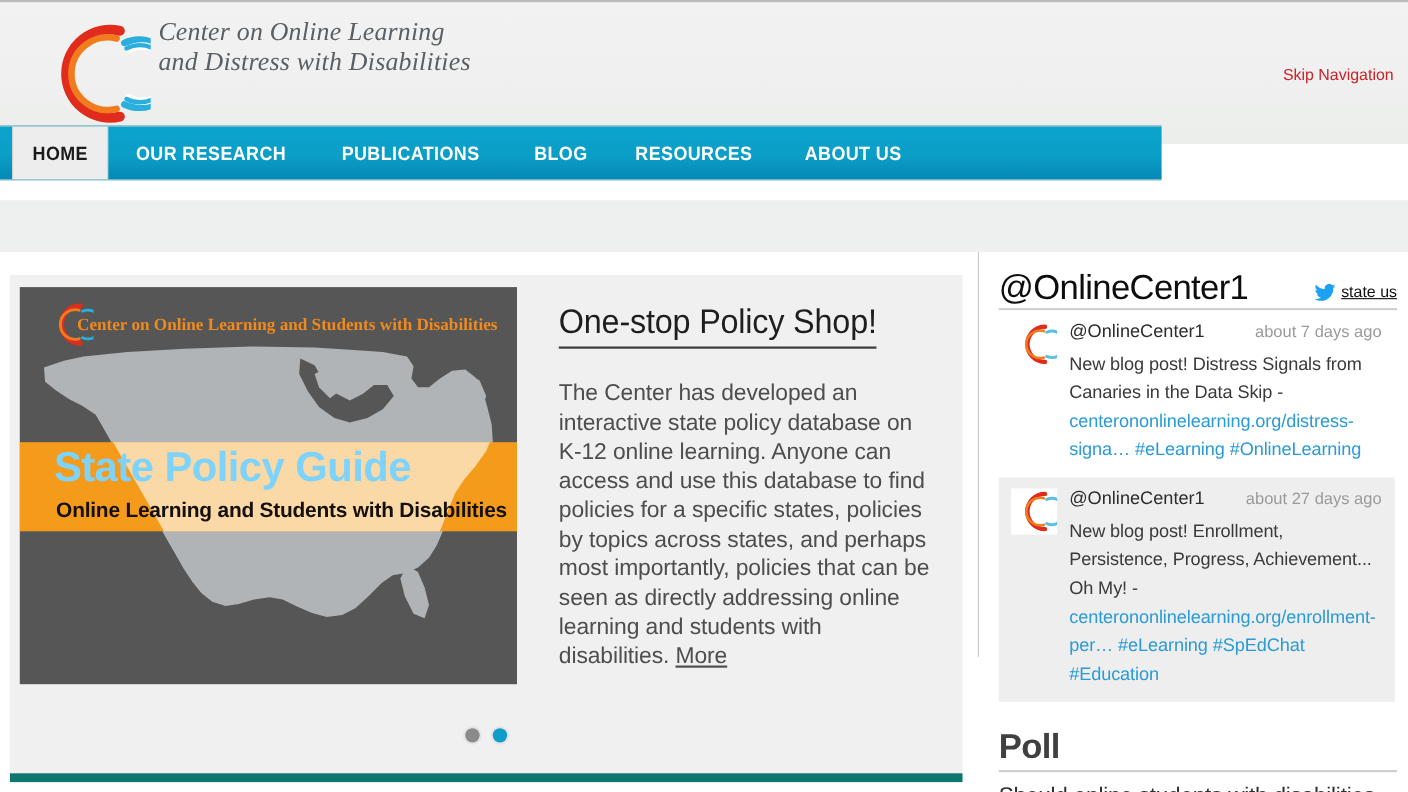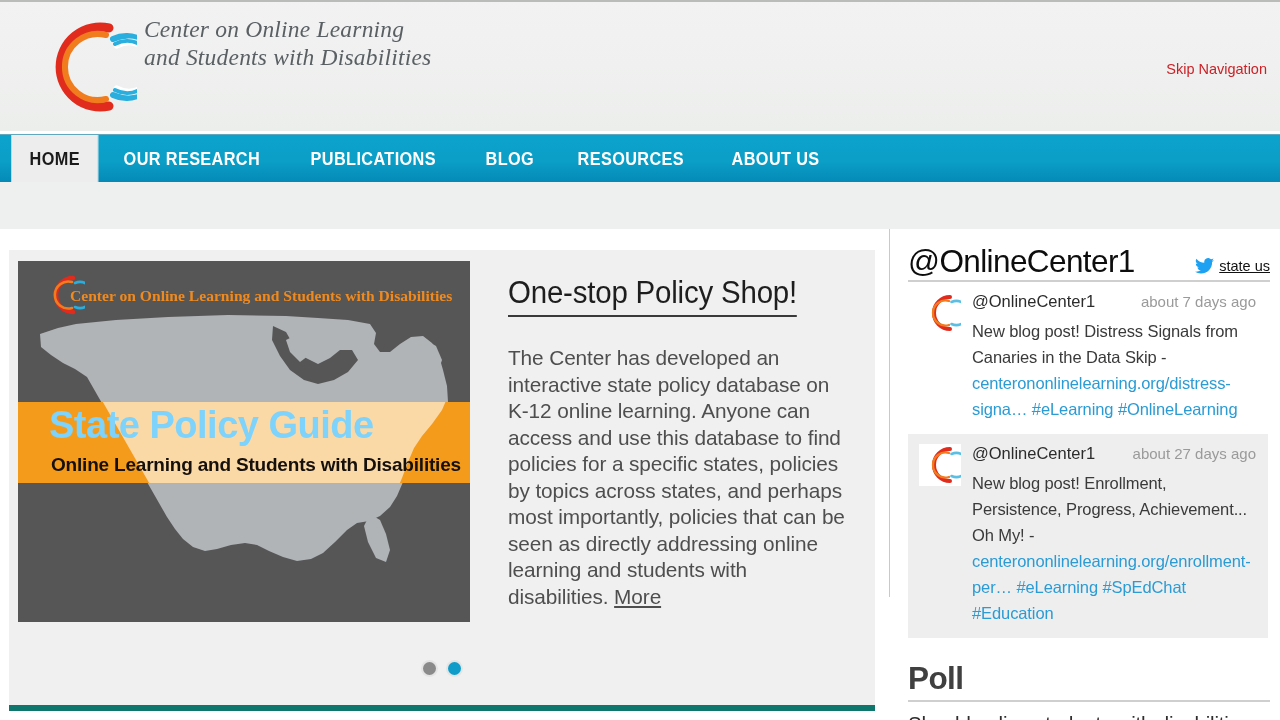--- a/index.html
+++ b/index.html
@@ -32,21 +32,21 @@
     margin-left: -6px;
   }
   .skip-nav {
     position: absolute; right: 13px; top: 59px;
     font-size: 14.5px; color: #cc2127; font-weight: 400;
     text-decoration: none; cursor: pointer;
   }
 
   
   .nav {
-    position: absolute; left: 0; top: 134px; width: 1280px; height: 50px;
+    position: absolute; left: 0; top: 114px; width: 1056px; height: 50px;
     background: linear-gradient(#0ba3cc 0%, #0b9ec7 55%, #0489b6 100%);
     border-top: 1px solid #5fa8bd;
     border-bottom: 1px solid #5fa8bd;
   }
   .nav ul { list-style: none; display: flex; height: 100%; align-items: stretch; }
   .nav li {
     display: flex; align-items: center;
     padding: 0 20px;
     font-family: "Liberation Sans Narrow", "Liberation Sans", sans-serif;
     font-weight: 700; font-size: 17.5px; letter-spacing: .4px;
@@ -64,21 +64,21 @@
   }
 
   
   .content {
     position: absolute; left: 0; top: 229px; width: 1280px; height: 491px;
     background: #ffffff;
   }
   .main-panel {
     position: absolute; left: 9px; top: 21px; width: 866px; height: 461px;
     background: #f0f0f0;
-    border-bottom: 6px solid #0f766e;
+    border-bottom: 8px solid #0f766e;
   }
   .slide-row { position: relative; padding: 11px 0 0 4px; display: flex; }
 
   
   .slide {
     position: relative; width: 452px; height: 361px;
     background: #565656; overflow: hidden; flex: none;
     margin-left: 5px;
   }
   .slide-logo { position: absolute; left: 23px; top: 12px; width: 44px; height: 44px; }
@@ -181,21 +181,21 @@
           <svg viewBox="0 0 104 104" xmlns="http://www.w3.org/2000/svg">
             <g fill="none" stroke-linecap="round">
               <path d="M76 13 A40 40 0 1 0 76 91" stroke="#e02b1d" stroke-width="9"></path>
               <path d="M73 20 A33 33 0 1 0 73 84" stroke="#f07c1e" stroke-width="6"></path>
               <path d="M80 24 A31 31 0 1 1 80 80" stroke="#2aaede" stroke-width="6"></path>
               <path d="M84 30 A25 25 0 1 1 84 74" stroke="#ffffff" stroke-width="7"></path>
               <path d="M82 29 A26 26 0 1 1 82 75" stroke="#2aaede" stroke-width="4"></path>
             </g>
           </svg>
         </div>
-        <div class="logo-text"><span>Center on Online Learning</span><br><span>and Students with Disabilities</span></div>
+        <div class="logo-text"><span>Center on Online Learning</span><br><span>and Distress with Disabilities</span></div>
       </div>
       <a class="skip-nav">Skip Navigation</a>
     </div>
   </div>
 
   <div class="nav">
     <ul>
       <li class="active">HOME</li>
       <li>OUR RESEARCH</li>
       <li>PUBLICATIONS</li>

